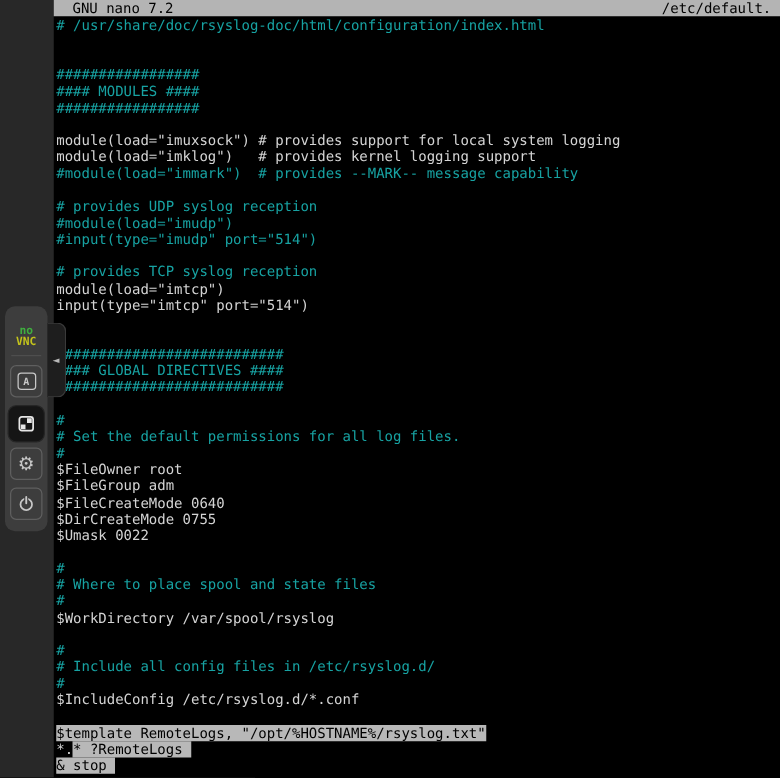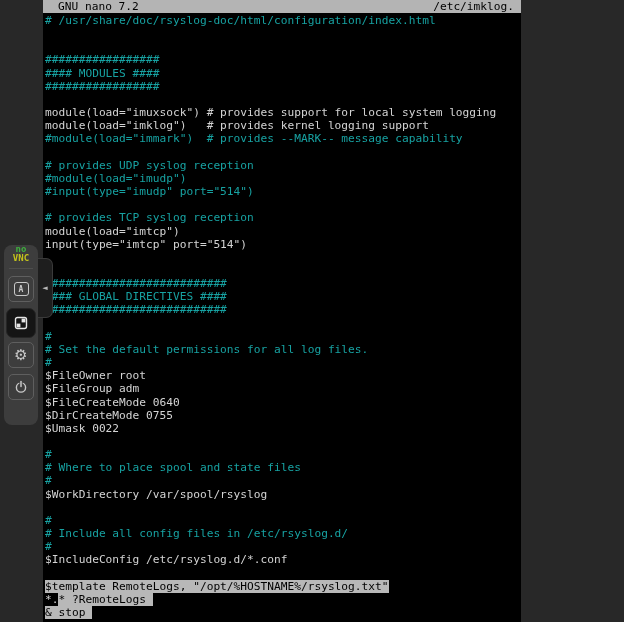--- a/index.html
+++ b/index.html
@@ -4,21 +4,21 @@
 <style>
   html, body { margin:0; padding:0; }
   body {
     width:624px; height:622px; position:relative; overflow:hidden;
     background:#282828;
     font-family:"DejaVu Sans Mono", monospace;
   }
 
   
   .terminal {
-    position:absolute; left:43px; top:0; width:478px; height:622px;
+    position:absolute; left:43px; top:0; width:581px; height:622px;
     background:var(--term-bg, #000); z-index:1;
   }
   .titlebar {
     position:absolute; left:0; right:0; top:0; height:13px;
     background:var(--title-bg, #b4b4b4); color:var(--title-fg, #000);
     font-size:11.2px; line-height:13px; white-space:pre;
     display:flex; justify-content:space-between;
     padding:0 7px 0 15px; box-sizing:border-box; overflow:hidden;
   }
   .textarea {
@@ -28,21 +28,21 @@
   .line { height:13.17px; }
   .tx  { color:var(--fg, #d4d4d4); }
   .cm  { color:var(--comment, #17a2a2); }
   .sel { background:var(--sel-bg, #b8b8b8); color:var(--sel-fg, #000);margin-top:48px; }
 
   
   .panel {
     position:absolute; left:4px; top:245px; width:34px; height:180px;
     background:#3d3d3d; border-radius:8px; z-index:5;
     display:flex; flex-direction:column; align-items:center;
-    padding-top:0; box-sizing:border-box;
+    padding-top:16px; box-sizing:border-box;
   }
   .logo { text-align:center; font-weight:bold; font-size:9px; line-height:9px; letter-spacing:0; }
   .sep  { width:24px; border-top:1px solid #4e4e4e; margin:5px 0 7px; }
   .vbtn {
     width:26px; height:26px; box-sizing:border-box;
     border:1px solid #5f5f5f; border-radius:5px; background:transparent;
     display:flex; align-items:center; justify-content:center;
     margin-bottom:6px; color:#c8c8c8; cursor:pointer;
   }
   .vbtn.active {
@@ -102,16 +102,16 @@
   </div>
 </div>
 
 <div class="handle">
   <span class="arrow">◄</span>
 </div>
 
 <div class="terminal">
   <div class="titlebar">
     <span>GNU nano 7.2</span>
-    <span>/etc/imklog.</span>
+    <span>/etc/default.</span>
   </div>
   <div class="textarea"><div class="line"><span class="cm"># /usr/share/doc/rsyslog-doc/html/configuration/index.html</span></div><div class="line"></div><div class="line"></div><div class="line"><span class="cm">#################</span></div><div class="line"><span class="cm">#### MODULES ####</span></div><div class="line"><span class="cm">#################</span></div><div class="line"></div><div class="line"><span class="tx">module(load="imuxsock") # provides support for local system logging</span></div><div class="line"><span class="tx">module(load="imklog")   # provides kernel logging support</span></div><div class="line"><span class="cm">#module(load="immark")  # provides --MARK-- message capability</span></div><div class="line"></div><div class="line"><span class="cm"># provides UDP syslog reception</span></div><div class="line"><span class="cm">#module(load="imudp")</span></div><div class="line"><span class="cm">#input(type="imudp" port="514")</span></div><div class="line"></div><div class="line"><span class="cm"># provides TCP syslog reception</span></div><div class="line"><span class="tx">module(load="imtcp")</span></div><div class="line"><span class="tx">input(type="imtcp" port="514")</span></div><div class="line"></div><div class="line"></div><div class="line"><span class="cm">###########################</span></div><div class="line"><span class="cm">#### GLOBAL DIRECTIVES ####</span></div><div class="line"><span class="cm">###########################</span></div><div class="line"></div><div class="line"><span class="cm">#</span></div><div class="line"><span class="cm"># Set the default permissions for all log files.</span></div><div class="line"><span class="cm">#</span></div><div class="line"><span class="tx">$FileOwner root</span></div><div class="line"><span class="tx">$FileGroup adm</span></div><div class="line"><span class="tx">$FileCreateMode 0640</span></div><div class="line"><span class="tx">$DirCreateMode 0755</span></div><div class="line"><span class="tx">$Umask 0022</span></div><div class="line"></div><div class="line"><span class="cm">#</span></div><div class="line"><span class="cm"># Where to place spool and state files</span></div><div class="line"><span class="cm">#</span></div><div class="line"><span class="tx">$WorkDirectory /var/spool/rsyslog</span></div><div class="line"></div><div class="line"><span class="cm">#</span></div><div class="line"><span class="cm"># Include all config files in /etc/rsyslog.d/</span></div><div class="line"><span class="cm">#</span></div><div class="line"><span class="tx">$IncludeConfig /etc/rsyslog.d/*.conf</span></div><div class="line"></div><div class="line"><span class="sel">$template RemoteLogs, "/opt/%HOSTNAME%/rsyslog.txt"</span></div><div class="line"><span class="tx">*.</span><span class="sel">* ?RemoteLogs </span></div><div class="line"><span class="sel">&amp; stop </span></div></div>
 </div>
 
 </body></html>

